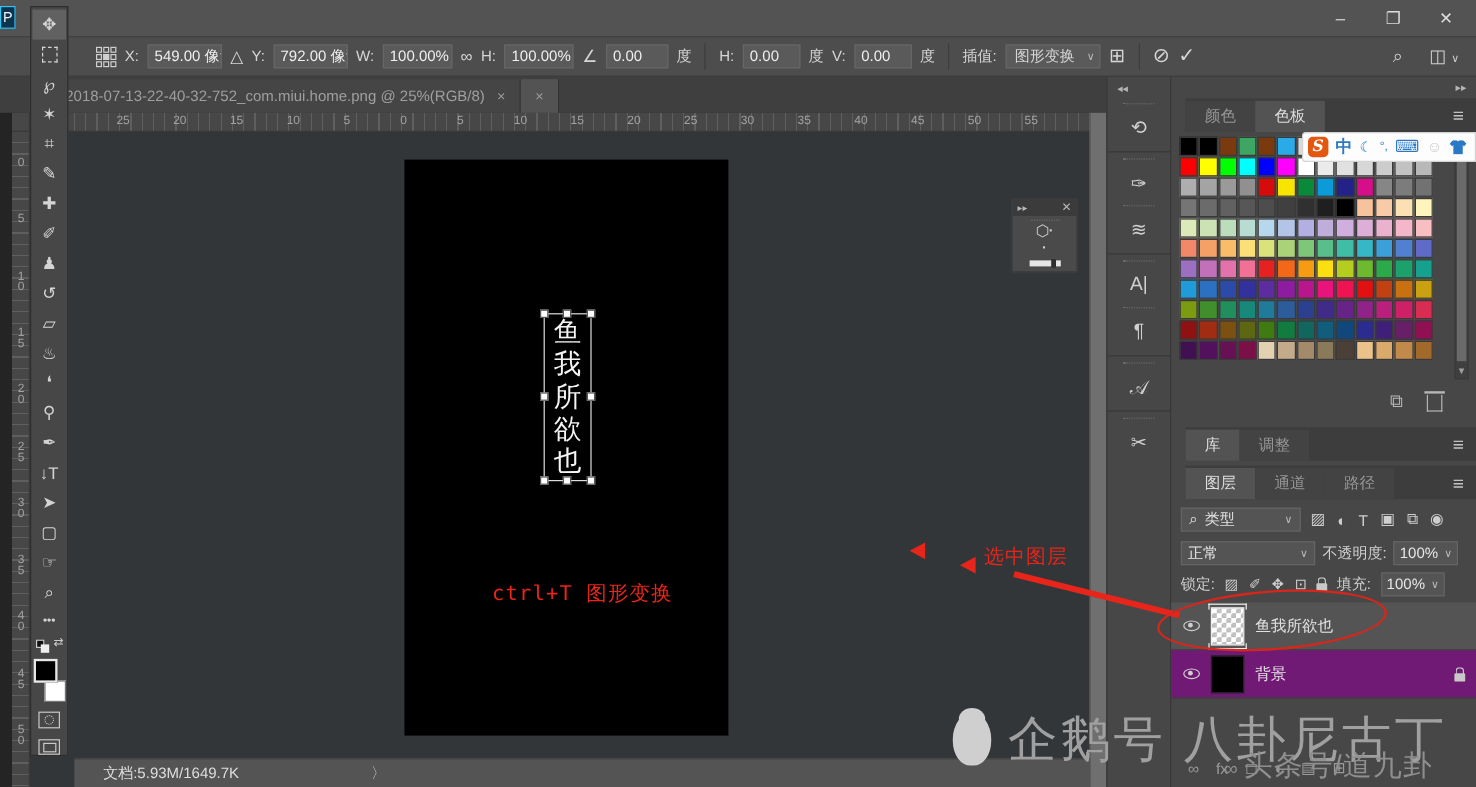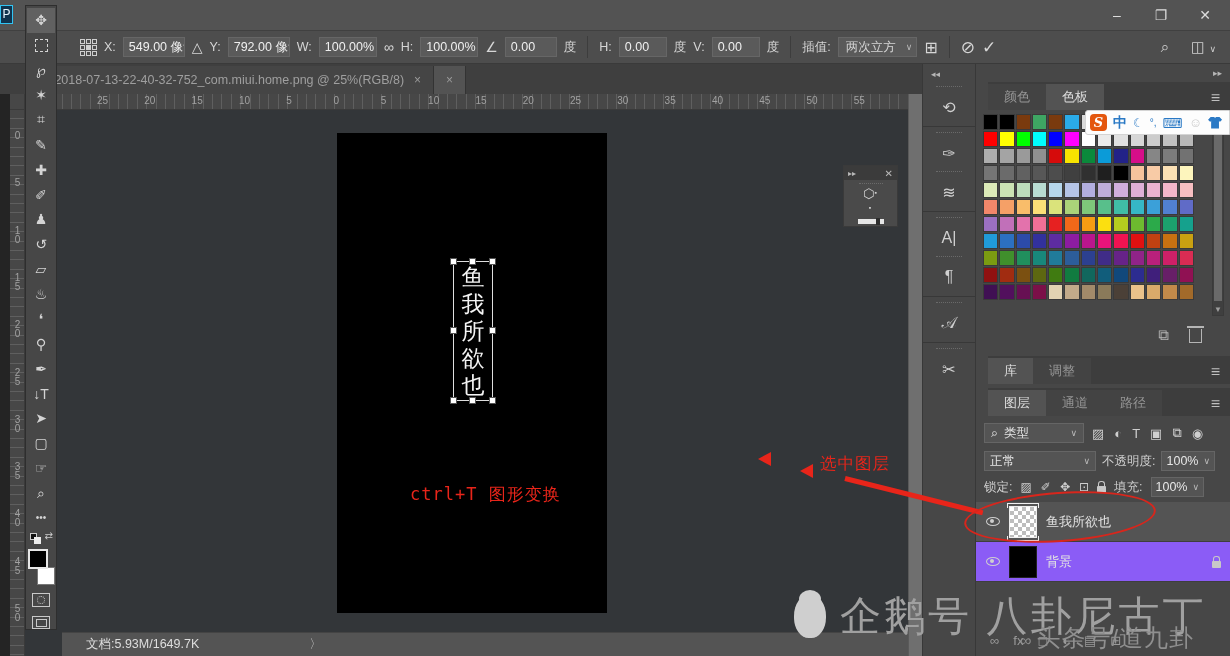--- a/index.html
+++ b/index.html
@@ -101,21 +101,21 @@
   .layer-filter { position:absolute; left:0; top:356px; width:255px; height:26px; display:flex; align-items:center; gap:8px; padding:0 8px; }
   .lf-dd { background:#545454; border:1px solid #656565; height:20px; flex:0 0 100px; display:flex; align-items:center; gap:6px; padding:0 6px; font-size:12.5px; color:#e0e0e0; }
   .lf-icons { display:flex; gap:10px; color:#cfcfcf; font-size:13px; align-items:center; }
   .blend-row { position:absolute; left:0; top:384px; width:255px; height:26px; display:flex; align-items:center; gap:6px; padding:0 8px; font-size:12.5px; color:#cfcfcf; }
   .blend-dd { background:#545454; border:1px solid #656565; height:20px; flex:0 0 112px; display:flex; align-items:center; justify-content:space-between; padding:0 5px; color:#e6e6e6; }
   .small-dd { background:#545454; border:1px solid #656565; height:20px; display:flex; align-items:center; gap:5px; padding:0 4px; color:#e6e6e6; }
   .lock-row { position:absolute; left:0; top:411px; width:255px; height:24px; display:flex; align-items:center; gap:8px; padding:0 8px; font-size:12.5px; color:#cfcfcf; }
   .lock-icons { display:flex; gap:9px; color:#cfcfcf; font-size:12px; align-items:center; }
 
   .layers-list { position:absolute; left:0; top:438px; width:255px; }
-  .layer-row { height:40px; display:flex; align-items:center; gap:10px; padding:0 10px; background:#8b5cf6; border-bottom:1px solid #3e3e3e; }
+  .layer-row { height:40px; display:flex; align-items:center; gap:10px; padding:0 10px; background:#701a75; border-bottom:1px solid #3e3e3e; }
   .layer-row.selected { background:#545454; }
   .eye { width:14px; height:9px; border:1.5px solid #cfcfcf; border-radius:50%; position:relative; flex:0 0 auto; }
   .eye::after { content:''; position:absolute; left:3px; top:1px; width:4px; height:4px; background:#cfcfcf; border-radius:50%; }
   .thumb { width:26px; height:30px; flex:0 0 auto; position:relative; }
   .thumb.checker { background-image:linear-gradient(45deg,#bdbdbd 25%,transparent 25%,transparent 75%,#bdbdbd 75%),linear-gradient(45deg,#bdbdbd 25%,#fff 25%,#fff 75%,#bdbdbd 75%); background-size:8px 8px; background-position:0 0,4px 4px; background-color:#fff; outline:1px solid #eee; }
   .thumb.checker::before,.thumb.checker::after { content:''; position:absolute; left:-3px; right:-3px; height:4px; border:1px solid #f0f0f0; border-bottom:none; }
   .thumb.checker::before { top:-4px; } .thumb.checker::after { bottom:-4px; transform:scaleY(-1); }
   .thumb.black { background:#000; outline:1px solid #222; }
   .layer-name { font-size:13px; color:#e2e2e2; flex:1; }
   .padlock { width:9px; height:7px; background:#c8c8c8; border-radius:1px; position:relative; margin-top:5px; flex:0 0 auto; }
@@ -205,21 +205,21 @@
   <span class="ob-sep"></span>
   <span>H:</span>
   <span class="ob-field" style="width:48px;">0.00</span>
   <span>度</span>
   <span>V:</span>
   <span class="ob-field" style="width:48px;">0.00</span>
   <span>度</span>
   <span class="ob-sep"></span>
   <span>插值:</span>
   <span class="ob-dd">
-    <span>两次立方</span>
+    <span>图形变换</span>
       <span class="arr">∨</span>
   </span>
   <span class="ob-icon" style="font-size:16px;">⊞</span>
   <span class="ob-sep"></span>
   <span class="ob-icon" style="font-size:17px;">⊘</span>
   <span class="ob-icon" style="font-size:17px;">✓</span>
   <span class="ob-right">
     <span>⌕</span>
     <span><span>◫</span> <span style="font-size:9px;">∨</span></span>
   </span>

